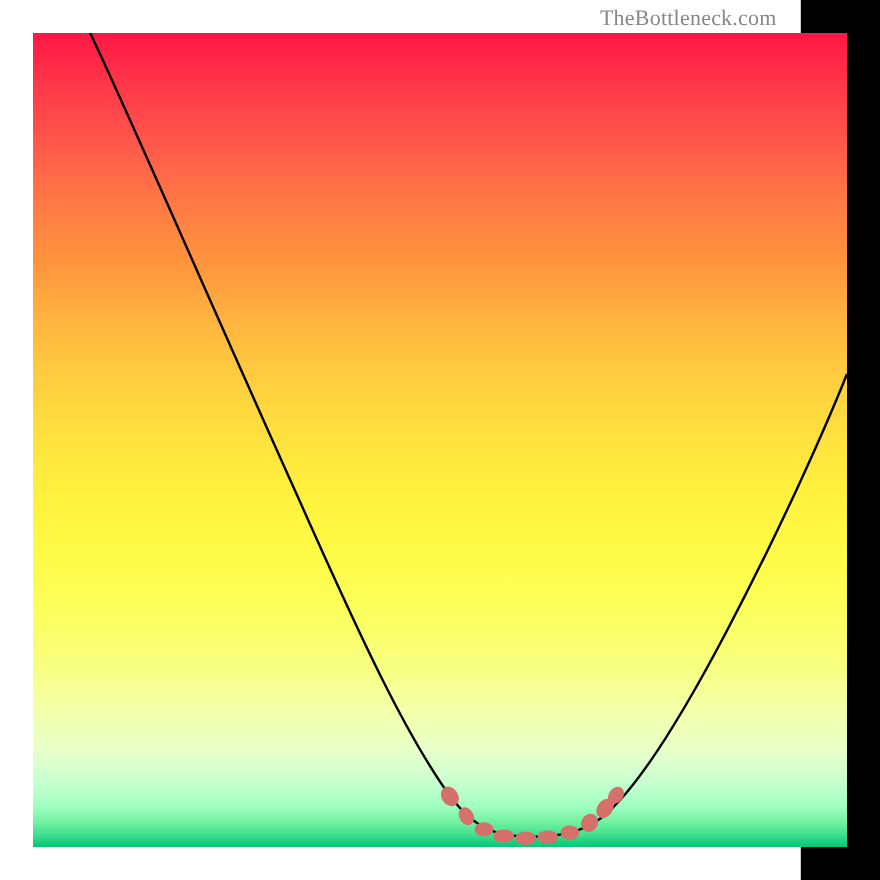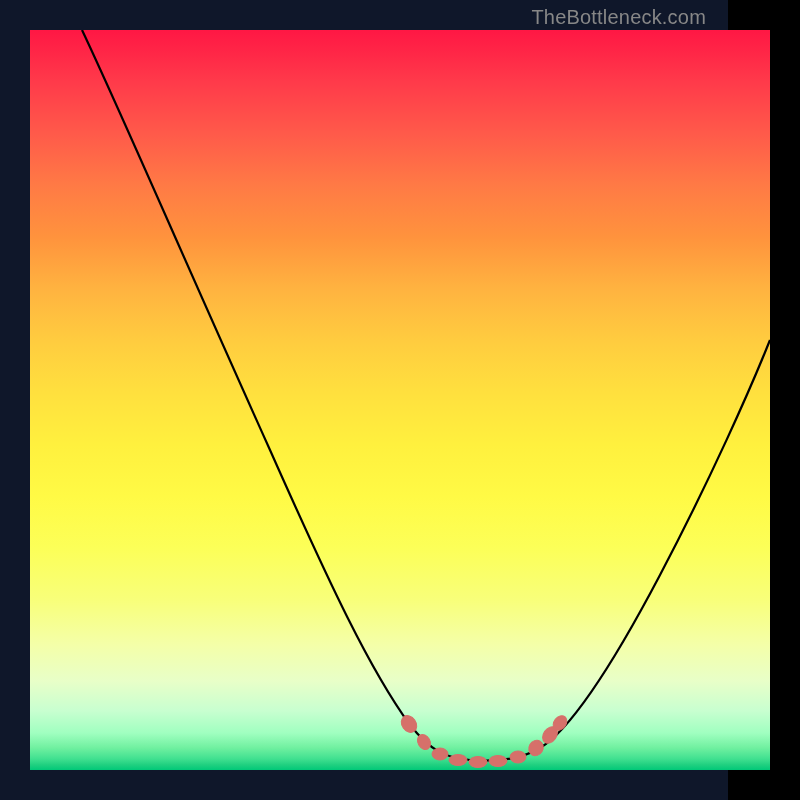--- a/index.html
+++ b/index.html
@@ -8,21 +8,22 @@
     background: #000;
     width: 800px;
     height: 800px;
     overflow: hidden;
     font-family: Arial, sans-serif;
   }
   .frame {
     position: relative;
     width: 728px;
     height: 800px;
-    background: #0f172a;
+    background: #ffffff;
+    font-family: Liberation Serif, serif;
   }
   .plot-area {
     position: absolute;
     left: 30px;
     top: 30px;
     width: 740px;
     height: 740px;
     background: linear-gradient(to bottom,
       #ff1744 0%,
       #ff3a4a 7%,

